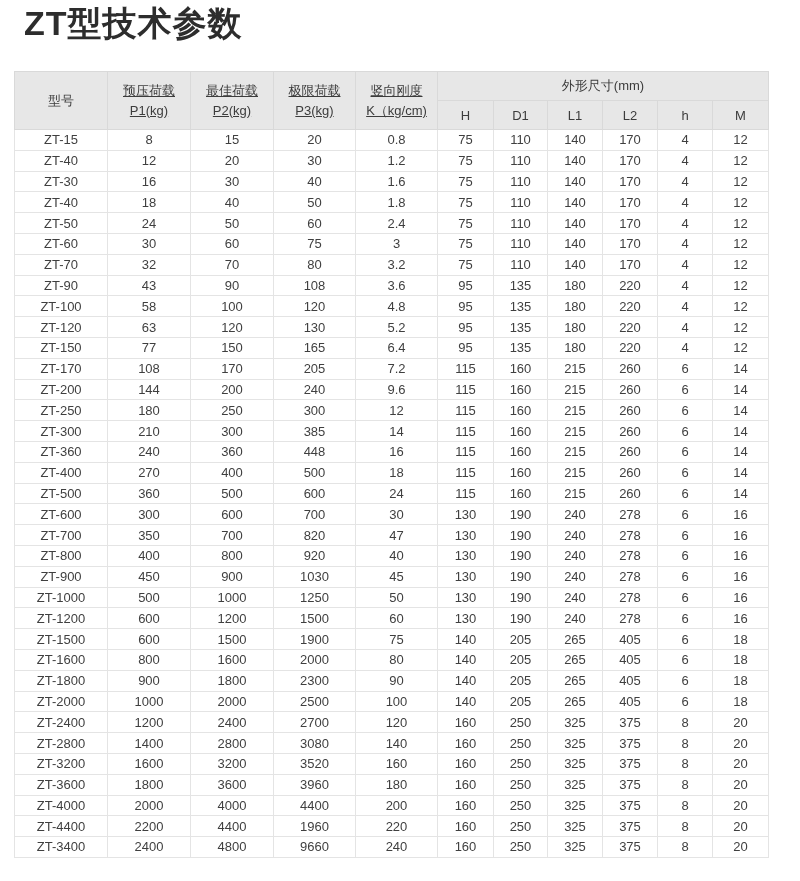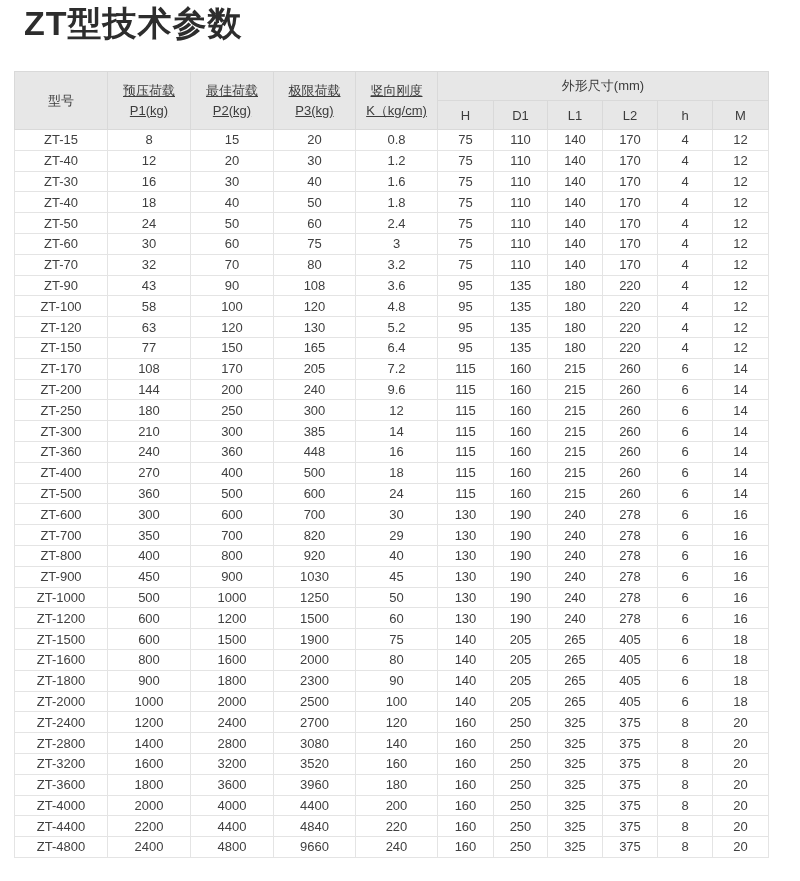--- a/index.html
+++ b/index.html
@@ -328,21 +328,21 @@
           <td>240</td>
           <td>278</td>
           <td>6</td>
           <td>16</td>
         </tr>
         <tr>
           <td>ZT-700</td>
           <td>350</td>
           <td>700</td>
           <td>820</td>
-          <td>29</td>
+          <td>47</td>
           <td>130</td>
           <td>190</td>
           <td>240</td>
           <td>278</td>
           <td>6</td>
           <td>16</td>
         </tr>
         <tr>
           <td>ZT-800</td>
           <td>400</td>
@@ -509,31 +509,31 @@
           <td>250</td>
           <td>325</td>
           <td>375</td>
           <td>8</td>
           <td>20</td>
         </tr>
         <tr>
           <td>ZT-4400</td>
           <td>2200</td>
           <td>4400</td>
-          <td>4840</td>
+          <td>1960</td>
           <td>220</td>
           <td>160</td>
           <td>250</td>
           <td>325</td>
           <td>375</td>
           <td>8</td>
           <td>20</td>
         </tr>
         <tr>
-          <td>ZT-4800</td>
+          <td>ZT-3400</td>
           <td>2400</td>
           <td>4800</td>
           <td>9660</td>
           <td>240</td>
           <td>160</td>
           <td>250</td>
           <td>325</td>
           <td>375</td>
           <td>8</td>
           <td>20</td>

